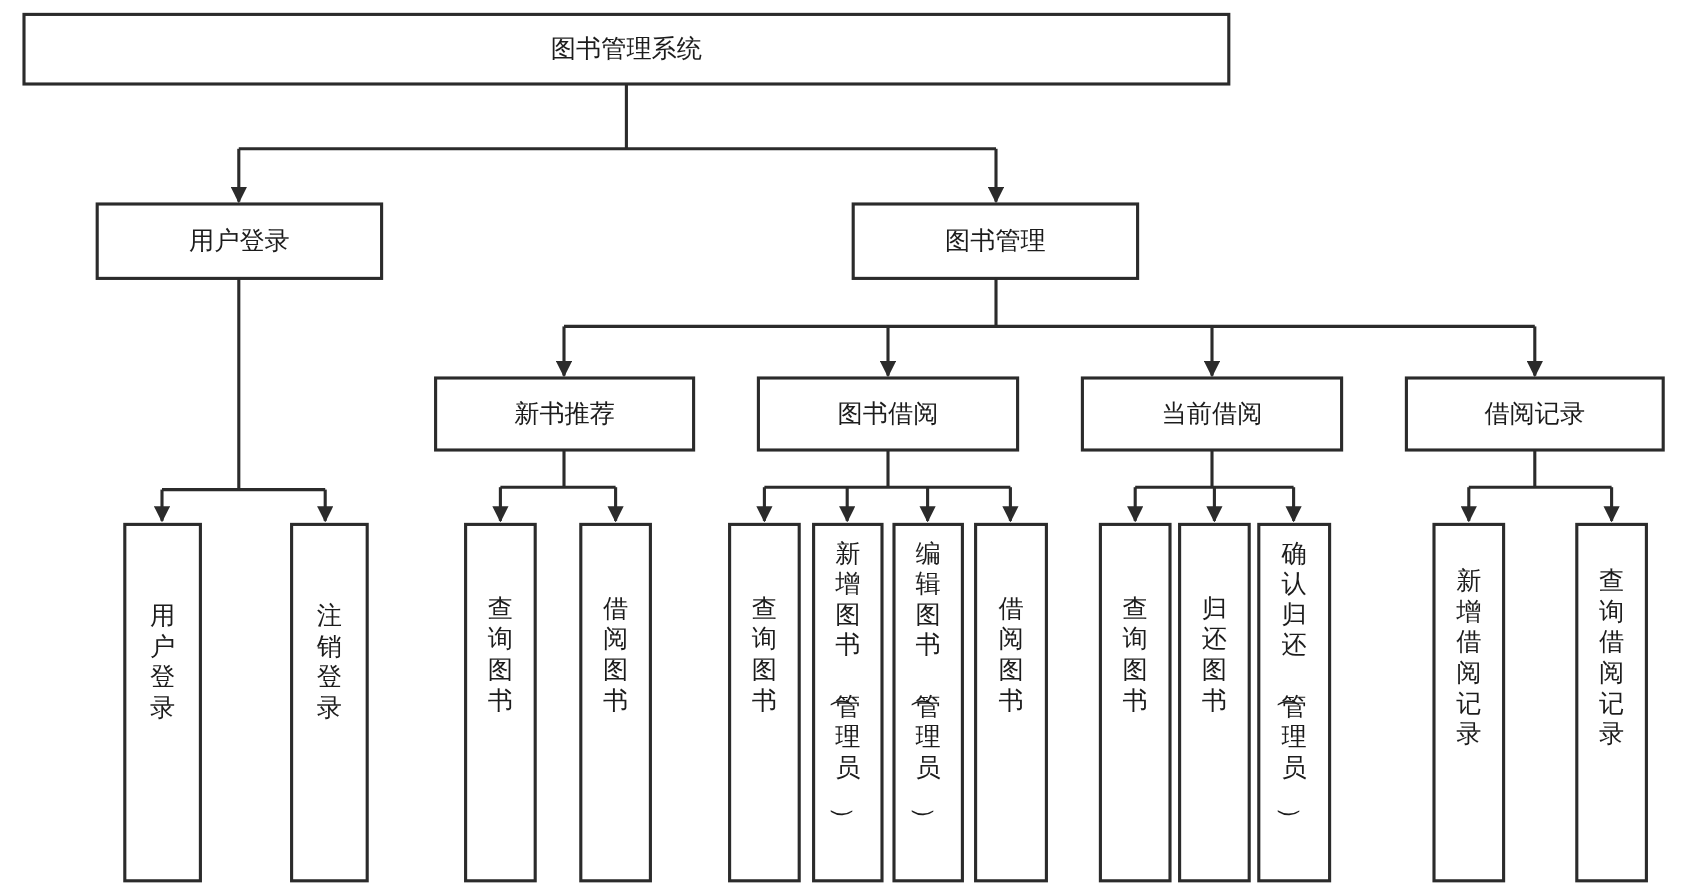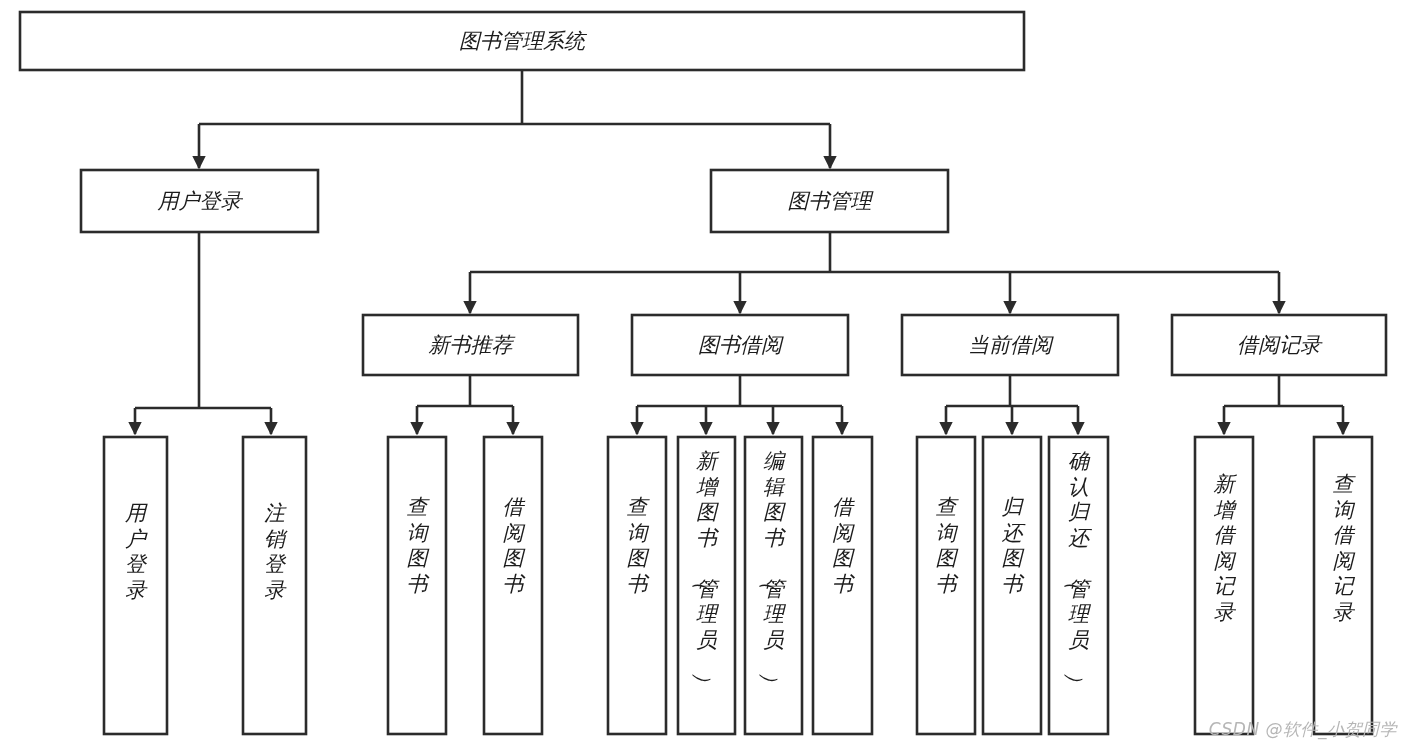--- a/index.html
+++ b/index.html
@@ -11,21 +11,20 @@
     width: 1405px;
     height: 747px;
     font-family: "DejaVu Sans", "Liberation Sans", sans-serif;
     overflow: hidden;
     position: relative;
   }
   #diagram-root {
     position: relative;
     width: 1405px;
     height: 747px;
-    font-style: italic;
   }
   svg.flow {
     position: absolute;
     top: 0;
     left: 0;
     width: 1405px;
     height: 747px;
   }
   .node-rect {
     fill: #ffffff;
@@ -213,14 +212,13 @@
         <rect class="node-rect" x="1195" y="437" width="58" height="297"></rect>
         <text class="node-label-v" x="1224" y="491"><tspan x="1224" dy="0">新</tspan><tspan x="1224" dy="25.5">增</tspan><tspan x="1224" dy="25.5">借</tspan><tspan x="1224" dy="25.5">阅</tspan><tspan x="1224" dy="25.5">记</tspan><tspan x="1224" dy="25.5">录</tspan></text>
       </g>
       <g>
         <rect class="node-rect" x="1314" y="437" width="58" height="297"></rect>
         <text class="node-label-v" x="1343" y="491"><tspan x="1343" dy="0">查</tspan><tspan x="1343" dy="25.5">询</tspan><tspan x="1343" dy="25.5">借</tspan><tspan x="1343" dy="25.5">阅</tspan><tspan x="1343" dy="25.5">记</tspan><tspan x="1343" dy="25.5">录</tspan></text>
       </g>
     </g>
   </svg>
 
-  <div class="watermark">CSDN @软件_小贺同学</div>
 </div>
 
 </body></html>

